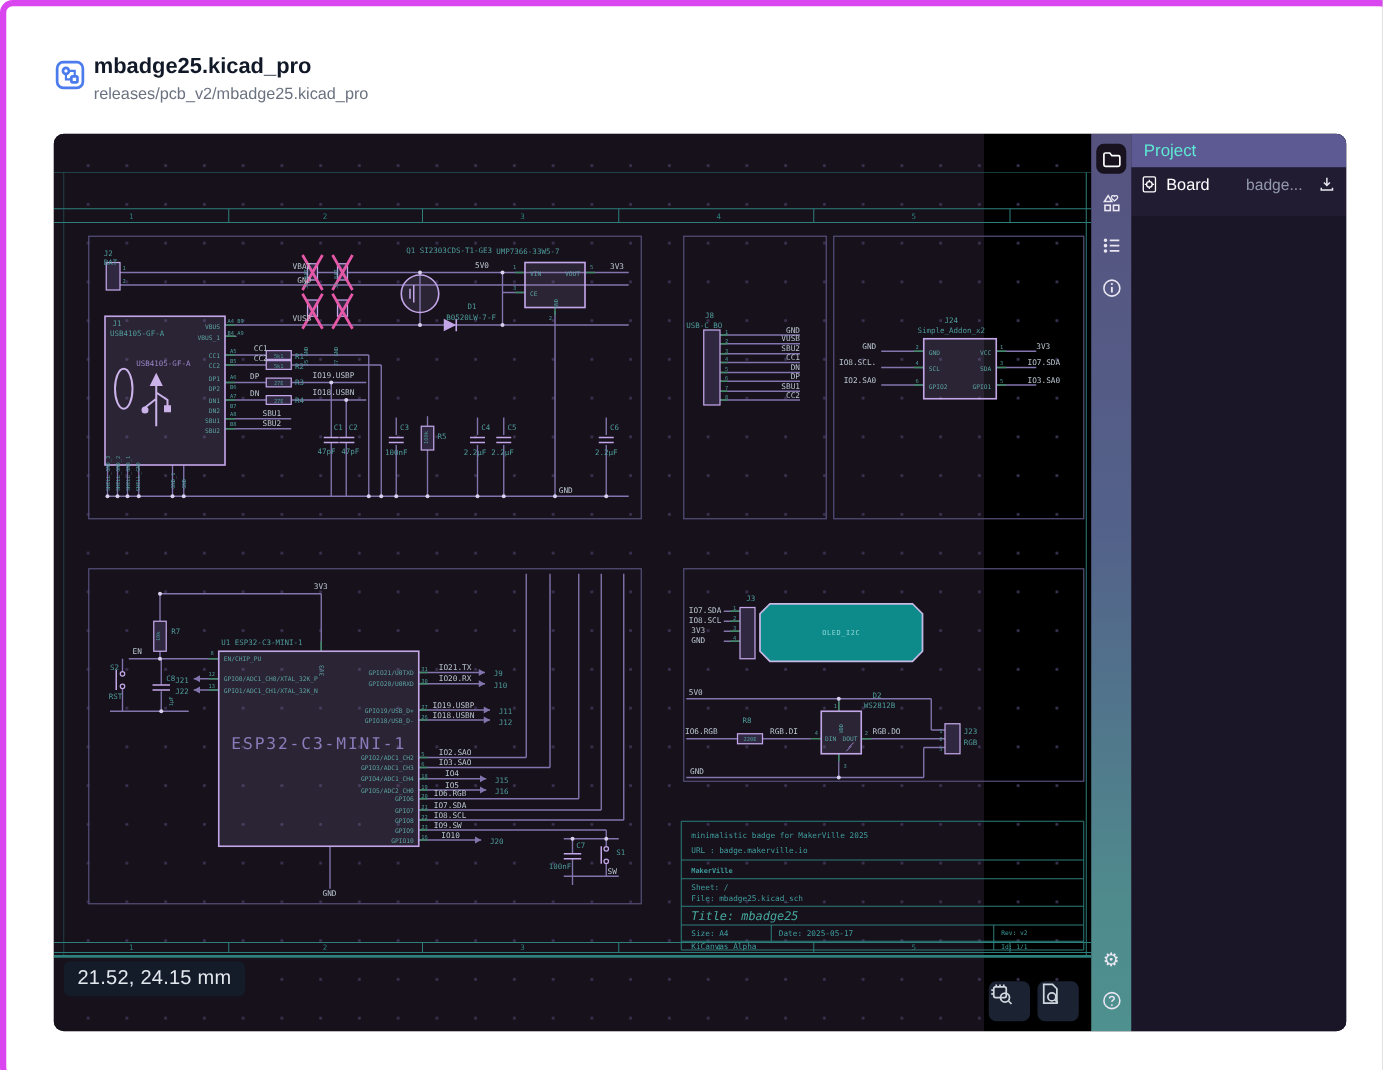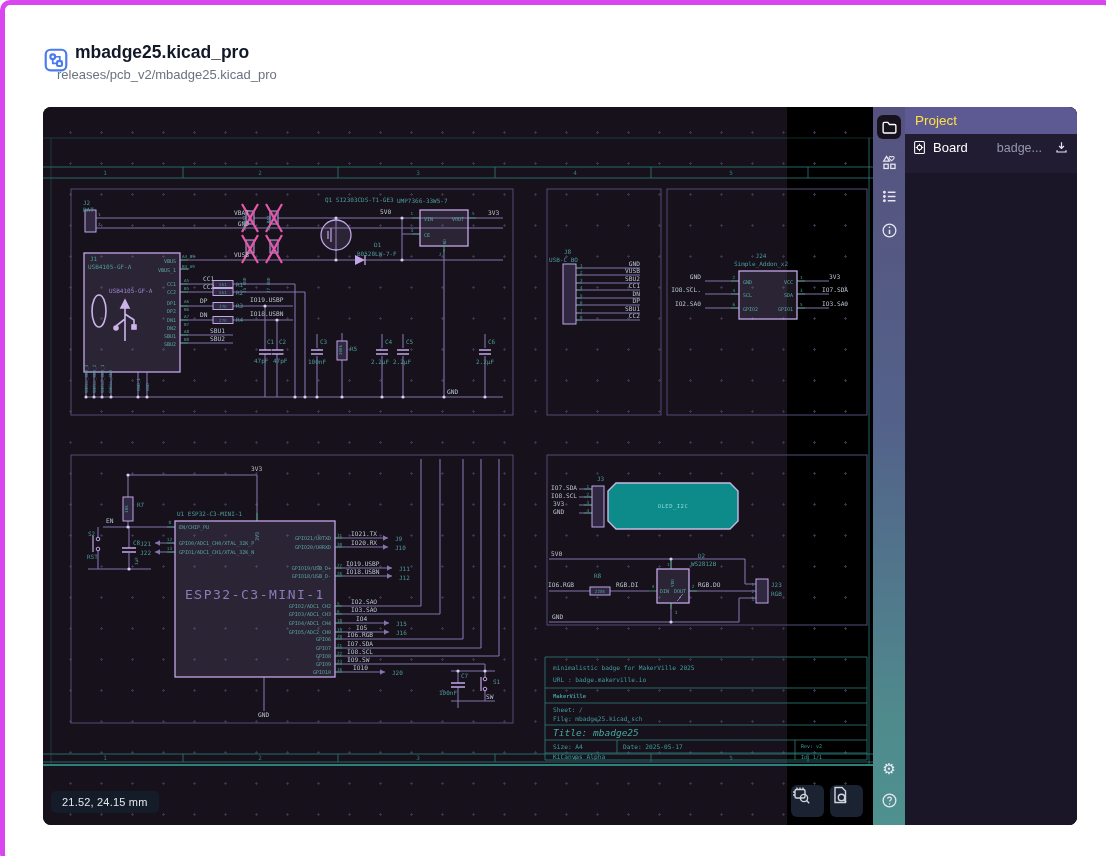--- a/index.html
+++ b/index.html
@@ -1,40 +1,40 @@
 <!DOCTYPE html>
 <html><head>
 <meta charset="utf-8">
 <style>
   html,body{margin:0;padding:0;background:#fff;font-family:"Liberation Sans",sans-serif;}
   .card{position:relative;width:1104px;height:854px;background:#fff;border:5px solid #d946ef;border-radius:10px;overflow:hidden;text-align:right;}
   .file-icon{position:absolute;left:38px;top:42px;width:26px;height:26px;}
   .hdr-title{position:absolute;left:70px;top:37px;font-size:17.5px;font-weight:700;color:#111827;}
-  .hdr-crumb{position:absolute;left:52px;top:62px;font-size:13px;color:#6b7280;}
+  .hdr-crumb{position:absolute;left:70px;top:62px;font-size:13px;color:#6b7280;}
   .viewer{position:absolute;left:38px;top:102px;width:1034px;height:718px;border-radius:8px;overflow:hidden;display:flex;background:#16111b;}
   .canvas{position:relative;width:830px;height:718px;flex:0 0 830px;
     background-image:
       radial-gradient(circle,#39314f 1px,rgba(0,0,0,0) 1.4px),
       linear-gradient(90deg,#16111b 744px,#000 744px);
     background-size:31px 31px,auto;background-position:12px 10px,0 0;}
   .canvas svg{position:absolute;left:0;top:0;}
-  .coord-chip{position:absolute;left:8px;bottom:12px;background:rgba(20,28,42,.95);color:#e3e8ee;
-    font-size:11px;padding:5px 11px;border-radius:5px;letter-spacing:.2px;}
+  .coord-chip{position:absolute;left:8px;bottom:28px;background:rgba(20,28,42,.95);color:#e3e8ee;
+    font-size:16px;padding:5px 11px;border-radius:5px;letter-spacing:.2px;}
   .zoom-btn{position:absolute;bottom:8px;width:33px;height:32px;background:#1b2232;border-radius:6px;
     display:flex;align-items:center;justify-content:center;cursor:pointer;}
   .zb1{right:49px;} .zb2{right:10px;}
   .abar{width:32px;flex:0 0 32px;background:linear-gradient(180deg,#56527f 0%,#53628a 45%,#4f8a8d 85%,#4e918f 100%);
     display:flex;flex-direction:column;align-items:center;position:relative;}
   .atile{width:24px;height:24px;margin-top:8px;border-radius:6px;display:flex;align-items:center;justify-content:center;}
   .atile.active{background:#17121e;}
   .aicon{width:22px;height:22px;margin-top:12px;display:flex;align-items:center;justify-content:center;}
   .abar .spacer{flex:1;}
   .gear-glyph{font-size:15px;color:#ece9f4;line-height:1;}
   .panel{width:172px;flex:0 0 172px;background:#1a1527;display:flex;flex-direction:column;}
-  .panel-hdr{height:27px;background:#5d5992;color:#fde047;font-size:13.5px;display:flex;align-items:center;padding-left:10px;}
+  .panel-hdr{height:27px;background:#5d5992;color:#5eead4;font-size:13.5px;display:flex;align-items:center;padding-left:10px;}
   .prow{height:27px;display:flex;align-items:center;padding:0 8px 12px 7px;color:#fff;font-size:13px;gap:6px;}
   .prow .meta{margin-left:auto;color:#9298ac;font-size:12.5px;}
   .prow .dl{margin-left:auto;}
   .prow.has-meta .dl{margin-left:6px;}
   .r-board{background:#221c33;}
   .r-sel{background:#0e7e86;}
   
   text{font-family:"DejaVu Sans Mono",monospace;}
   .net{fill:#b9c4cf;font-size:6.2px;}
   .ref{fill:#4e9a9a;font-size:6px;}

